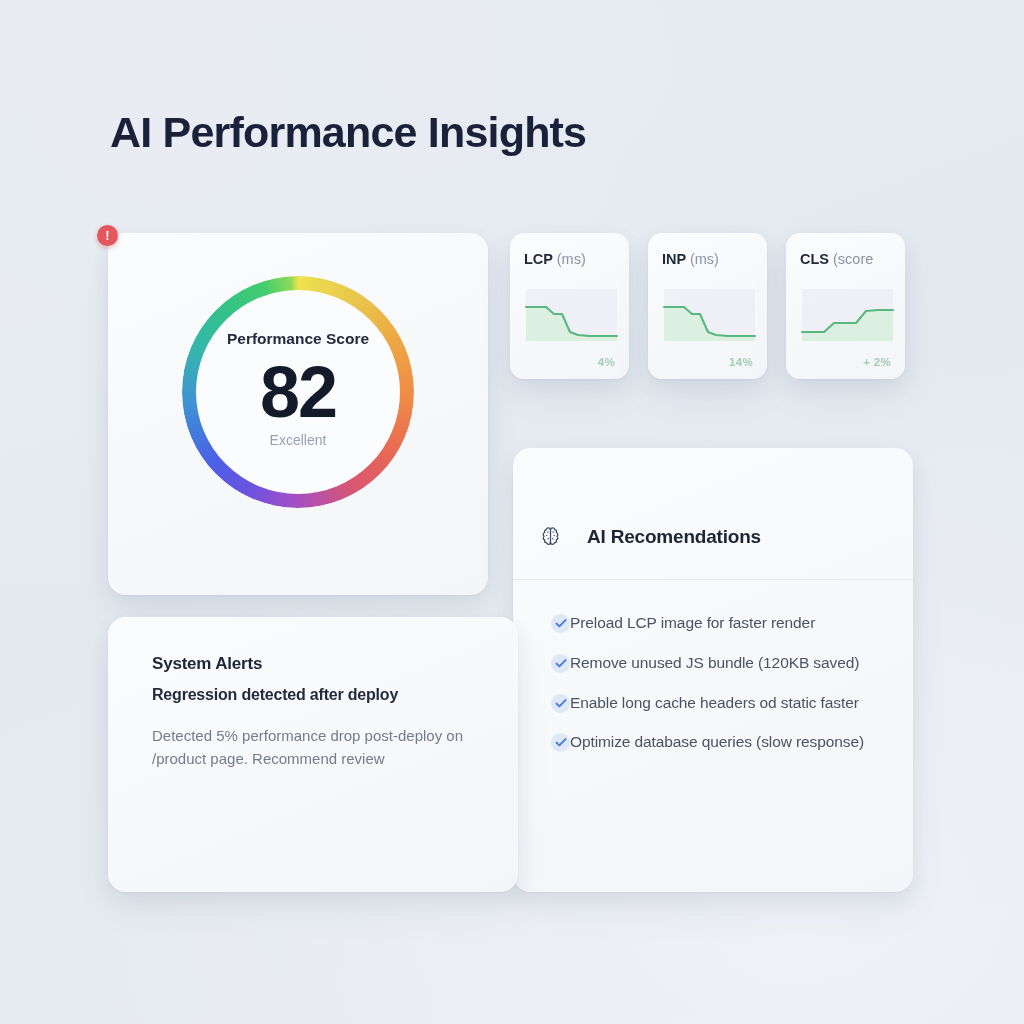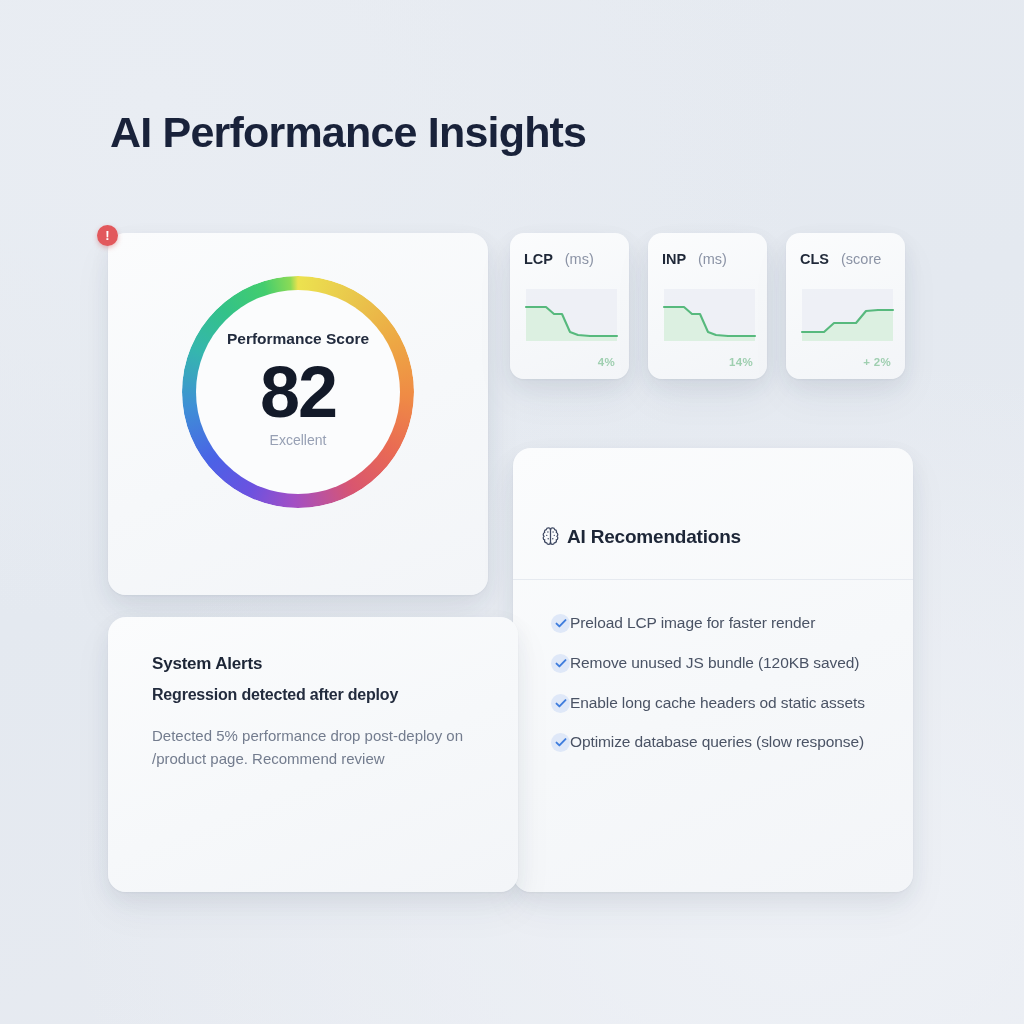--- a/index.html
+++ b/index.html
@@ -151,21 +151,20 @@
 
   .metric-title {
     font-size: 14.5px;
     font-weight: 700;
     color: #1f2838;
     white-space: nowrap;
   }
   .metric-title .unit {
     font-weight: 400;
     color: #8b93a5;
-    margin-left: 8px;
   }
 
   .spark {
     position: absolute;
     left: 14px;
     top: 54px;
     width: 95px;
     height: 62px;
   }
   .spark svg { display: block; width: 100%; height: 100%; }
@@ -184,21 +183,21 @@
   #rec-card {
     left: 513px;
     top: 448px;
     width: 400px;
     height: 444px;
   }
 
   .rec-header {
     display: flex;
     align-items: center;
-    gap: 5px;
+    gap: 25px;
     padding: 46px 0 0 26px;
     height: 131px;
   }
   .brain-icon { width: 23px; height: 23px; display: block; flex: 0 0 auto; }
   .rec-title {
     font-size: 19px;
     font-weight: 700;
     color: #1d2637;
     letter-spacing: -0.2px;
   }
@@ -362,21 +361,21 @@
             </svg>
         </span>
         <span class="rec-text">Remove unused JS bundle (120KB saved)</span>
       </li>
       <li class="rec-item">
         <span class="check-badge">
           <svg viewBox="0 0 12 11" fill="none" stroke="#3f7ddd" stroke-width="1.9" stroke-linecap="round" stroke-linejoin="round">
               <path d="M1.5 5.6 L4.4 8.4 L10.5 2.1"></path>
             </svg>
         </span>
-        <span class="rec-text">Enable long cache headers od static assets</span>
+        <span class="rec-text">Enable long cache headers od static faster</span>
       </li>
       <li class="rec-item">
         <span class="check-badge">
           <svg viewBox="0 0 12 11" fill="none" stroke="#3f7ddd" stroke-width="1.9" stroke-linecap="round" stroke-linejoin="round">
               <path d="M1.5 5.6 L4.4 8.4 L10.5 2.1"></path>
             </svg>
         </span>
         <span class="rec-text">Optimize database queries (slow response)</span>
       </li>
     </ul>

